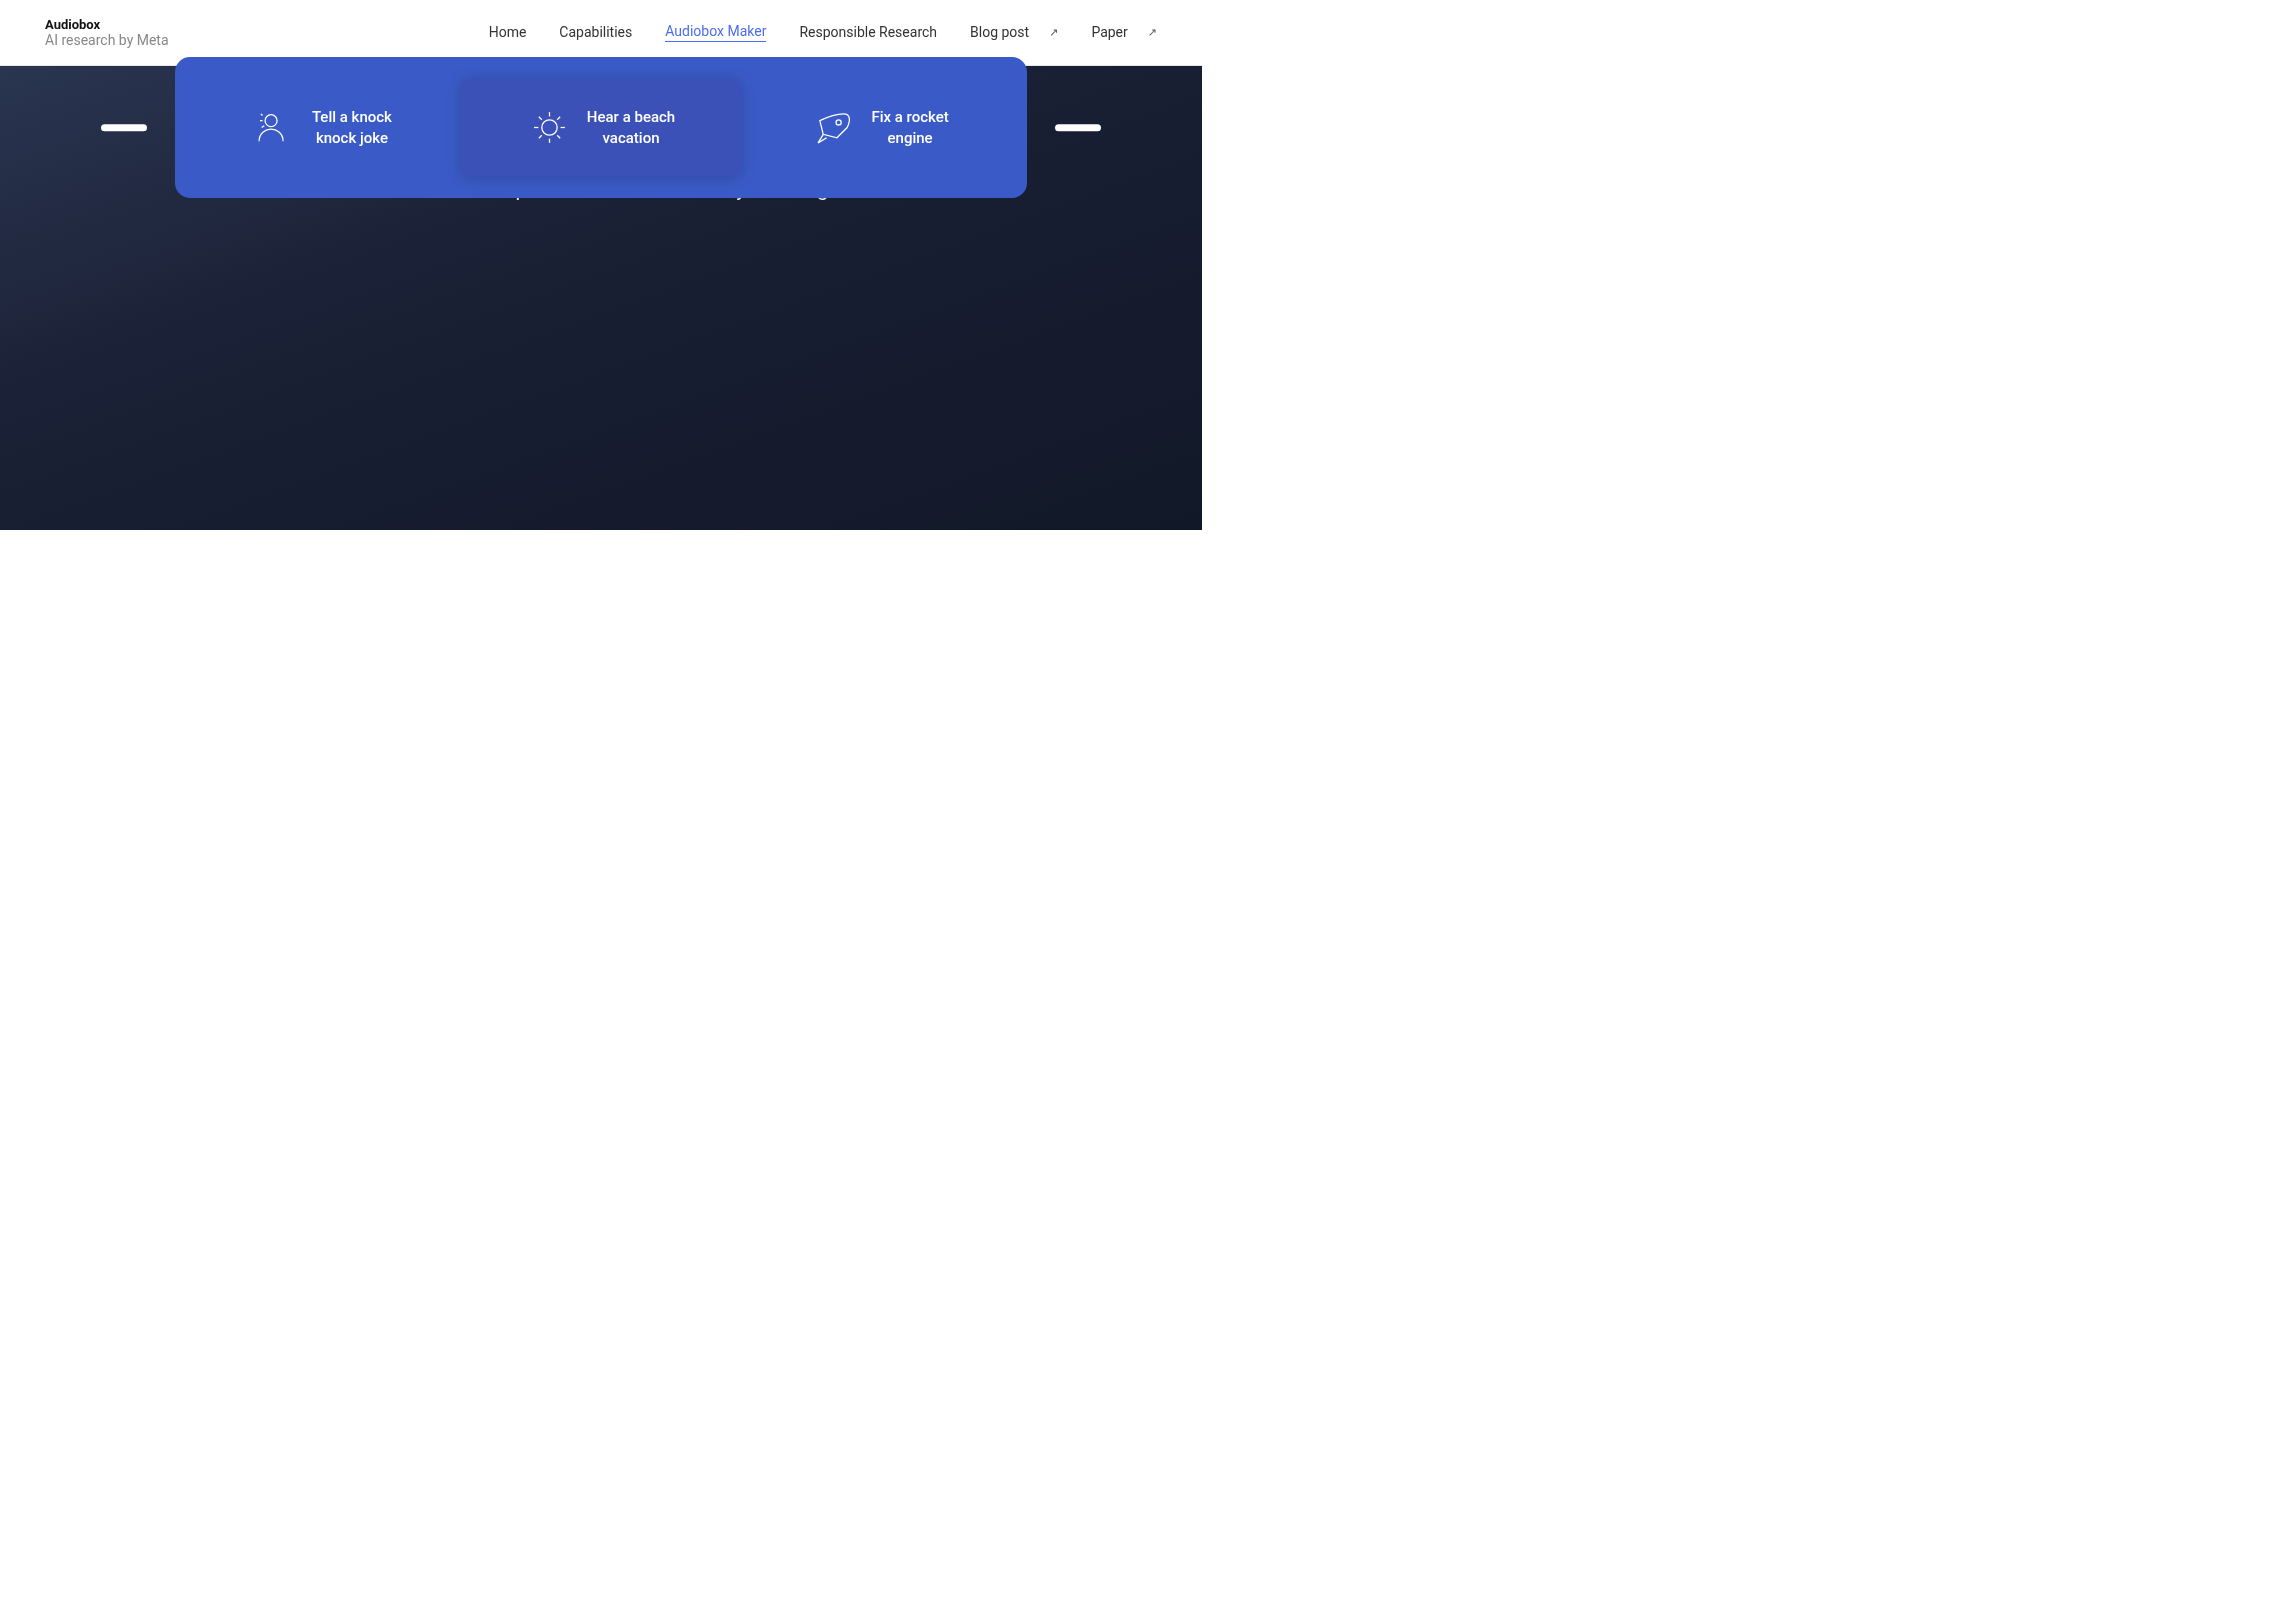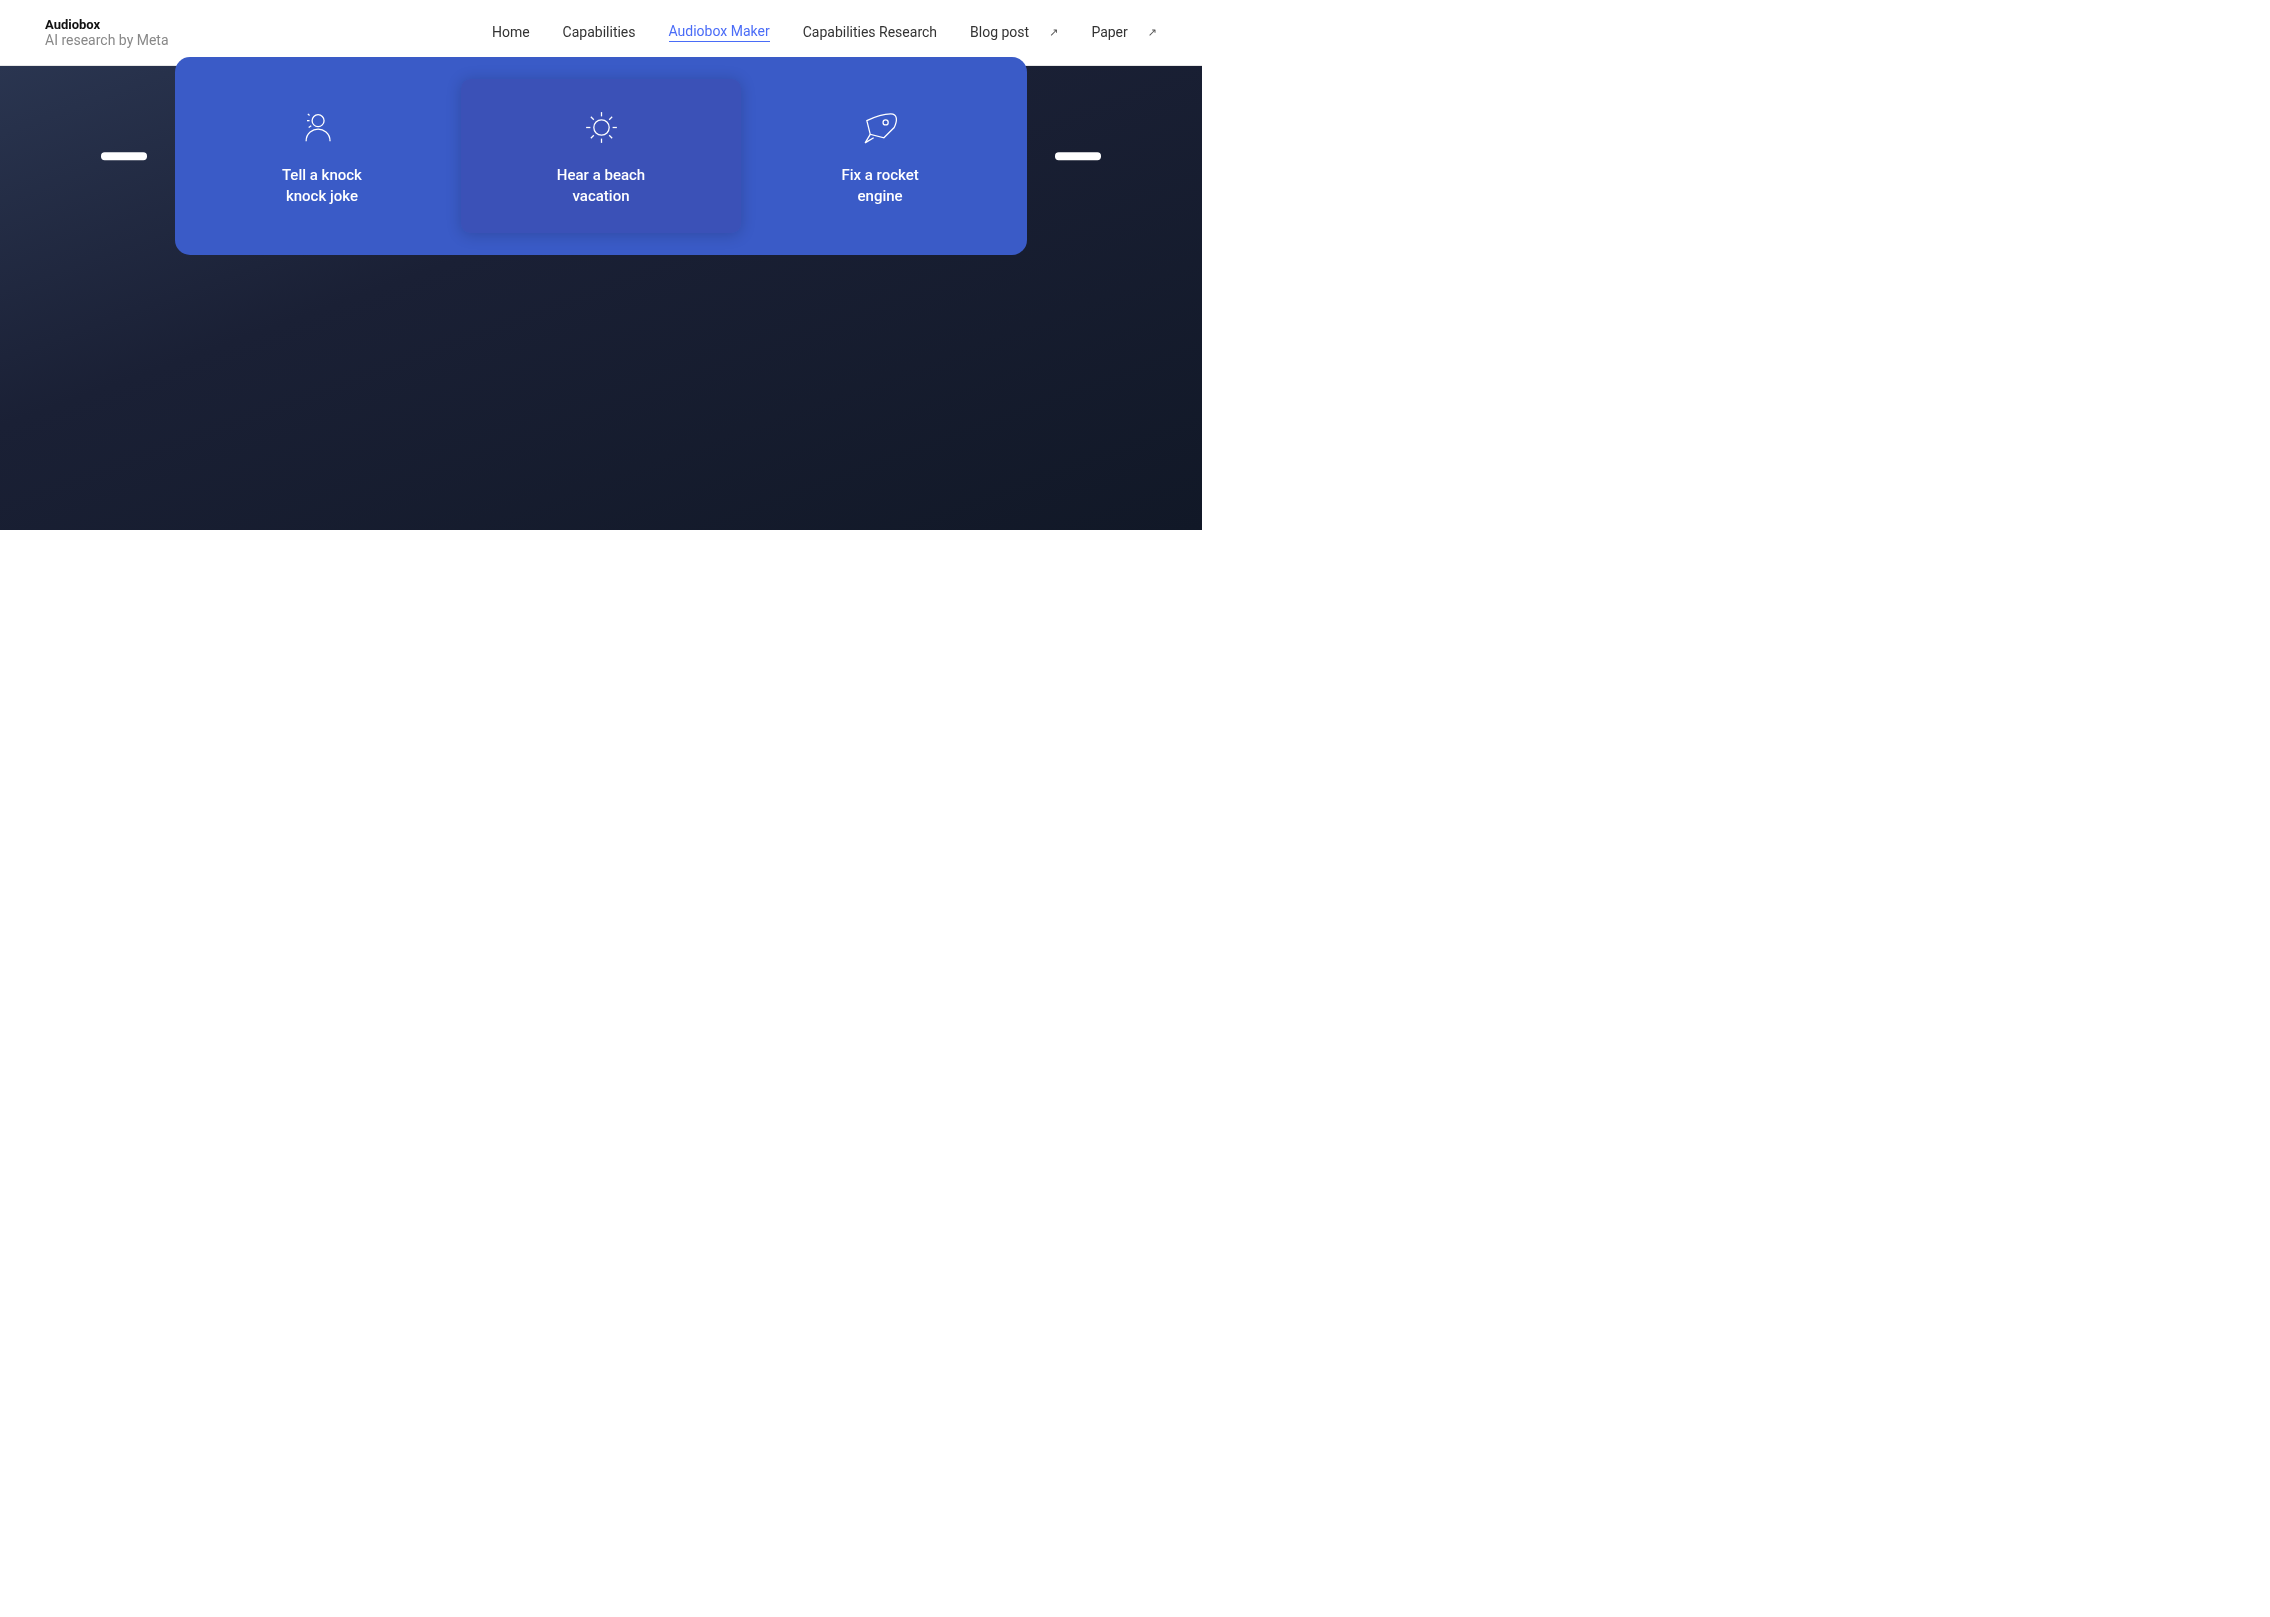--- a/index.html
+++ b/index.html
@@ -110,21 +110,21 @@
       padding: 22px 7.4px;
       display: flex;
       align-items: stretch;
       gap: 0;
       position: relative;
     }
 
     .card {
       flex: 1;
       display: flex;
-      flex-direction: column;
+      flex-direction: row;
       align-items: center;
       justify-content: center;
       padding: 26px 18.6px;
       cursor: pointer;
       border-radius: 9.3px;
       transition: background 0.2s;
       gap: 15px;
     }
 
     .card.active {
@@ -193,21 +193,21 @@
 
 <header>
   <div class="logo-block">
     <span class="logo-title">Audiobox</span>
     <span class="logo-sub">AI research by Meta</span>
   </div>
   <nav>
     <a class="nav-link" href="#">Home</a>
     <a class="nav-link" href="#">Capabilities</a>
     <a class="nav-link active" href="#">Audiobox Maker</a>
-    <a class="nav-link" href="#">Capabilities Research</a>
+    <a class="nav-link" href="#">Responsible Research</a>
     <a class="nav-link-external" href="#">
       <span>Blog post</span>
       <span class="ext-icon">↗</span>
     </a>
     <a class="nav-link-external" href="#">
       <span>Paper</span>
       <span class="ext-icon">↗</span>
     </a>
   </nav>
 </header>

